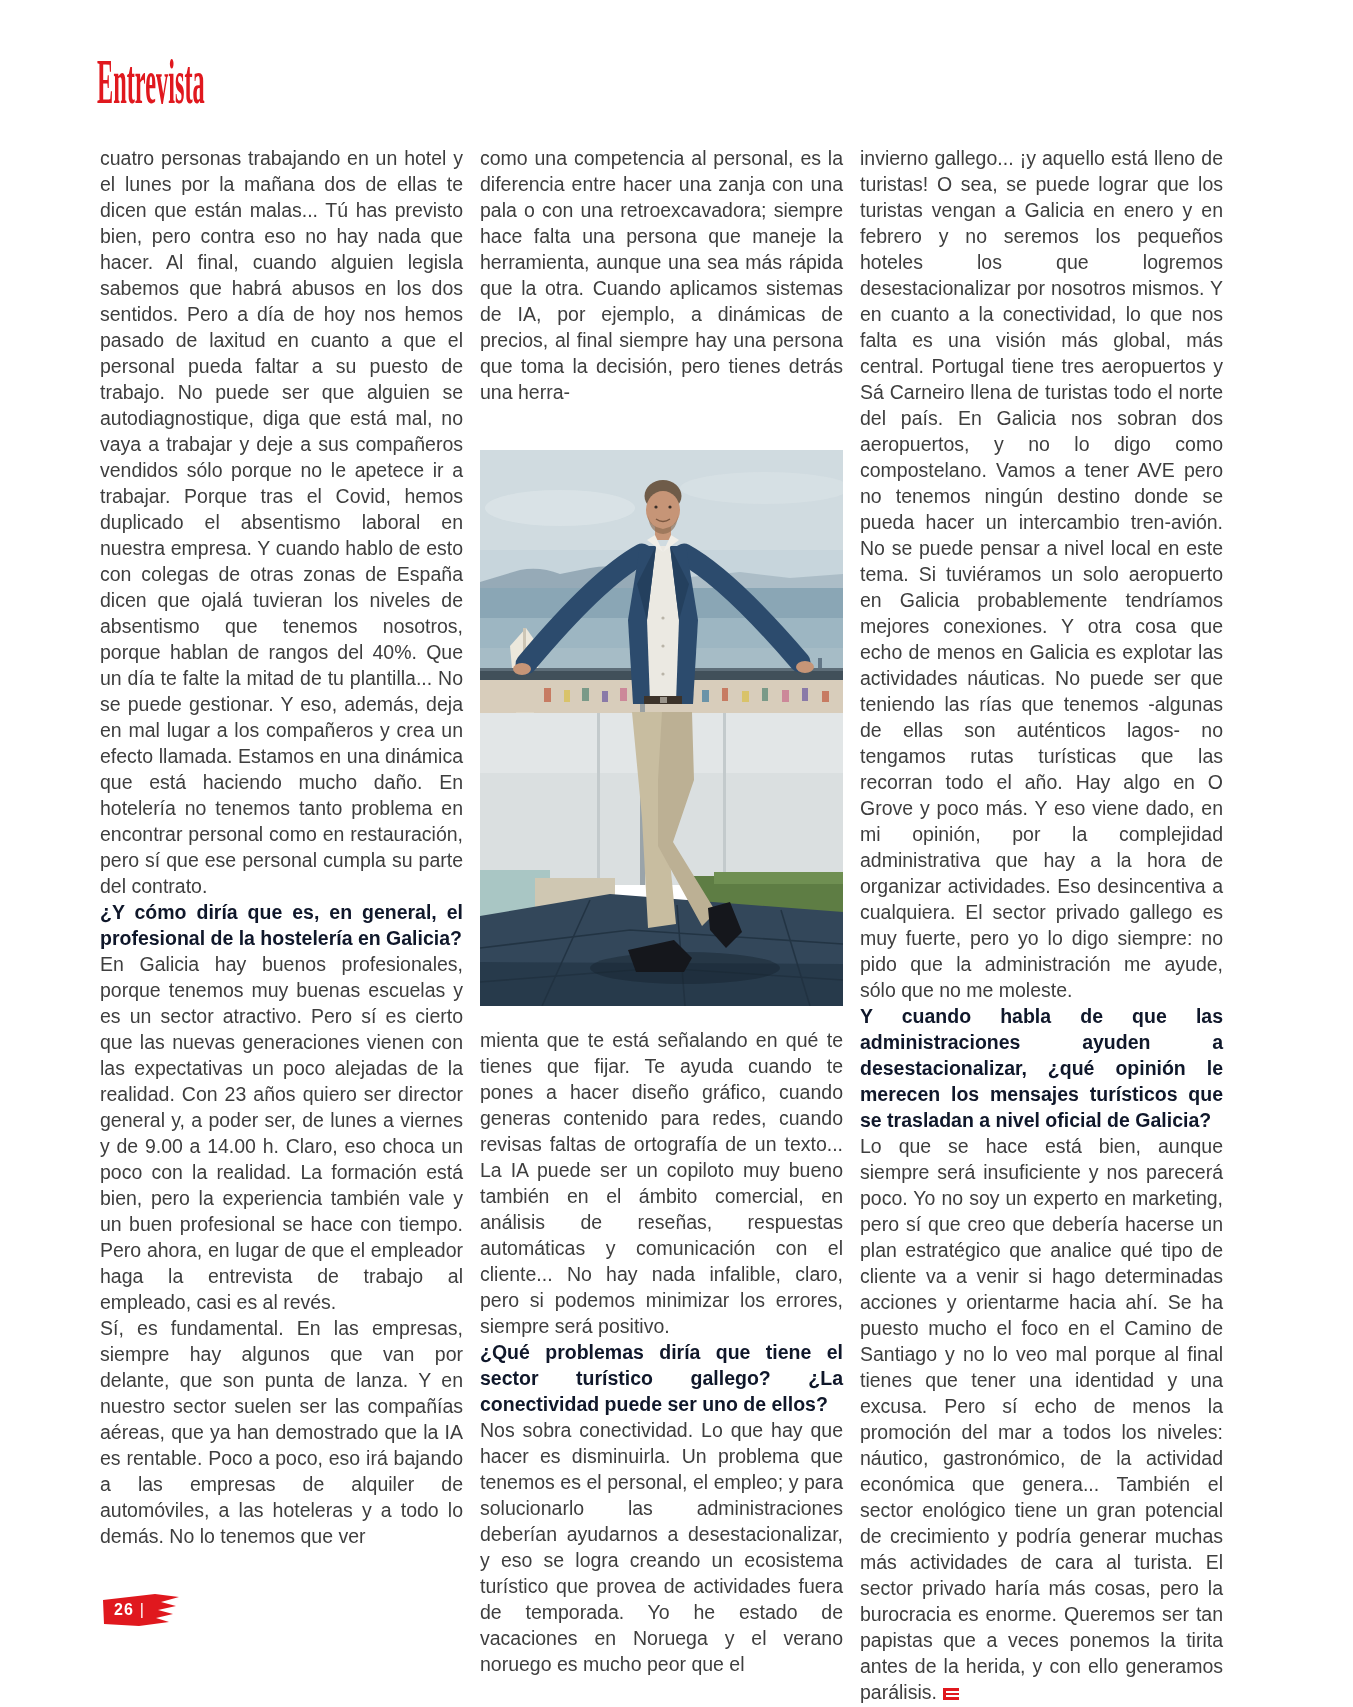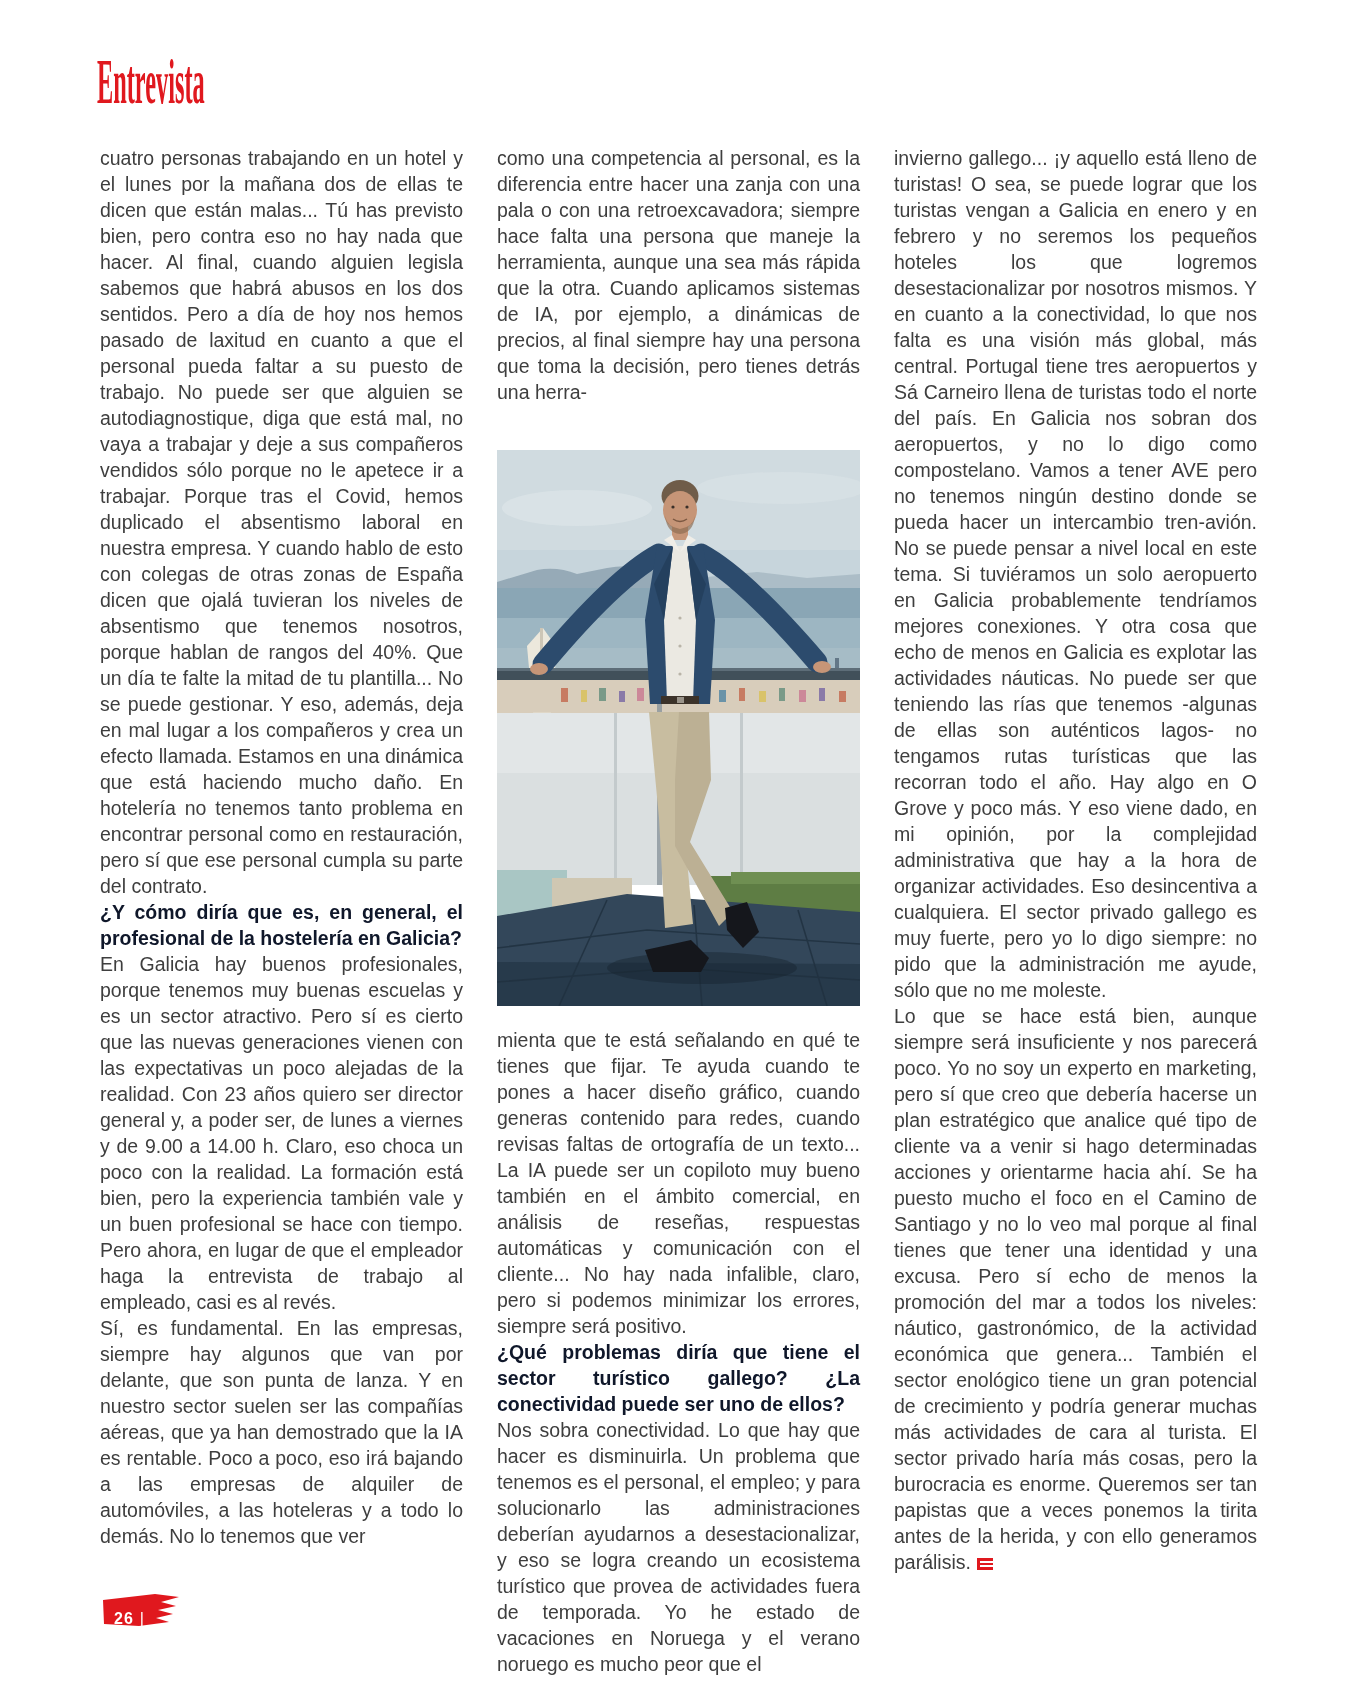--- a/index.html
+++ b/index.html
@@ -8,40 +8,40 @@
     font-family:"Liberation Sans",sans-serif;
   }
   .masthead{
     position:absolute;left:97px;top:50px;margin:0;
     font-family:"Liberation Serif",serif;font-weight:700;font-size:64px;line-height:1;
     color:#e0181e;transform:scaleX(.38);transform-origin:0 0;white-space:nowrap;
     letter-spacing:0;
   }
   .columns{
     position:absolute;left:100px;top:145px;width:1157px;
-    display:flex;gap:34px;
+    display:flex;gap:17px;
   }
   .col{
     flex:0 0 363px;width:363px;
     font-size:19.5px;line-height:26px;color:#3e3e3e;
     text-align:justify;text-justify:inter-word;
   }
   .col p{margin:0;}
   p.question{font-weight:700;color:#0f172a;}
   figure.photo{margin:45px 0 21px 0;padding:0;width:363px;height:556px;}
   figure.photo svg{display:block;}
   .endmark{
     display:inline-block;width:13px;height:12px;margin-left:6px;vertical-align:-1px;
     background:repeating-linear-gradient(to bottom,#e0181e 0 2.6px,#ffffff 2.6px 4.6px);
     border-left:3px solid #e0181e;
   }
   .pagetag{position:absolute;left:101px;top:1593px;width:80px;height:36px;}
   .pagetag svg{position:absolute;left:0;top:0;}
   .pagenum{
-    position:absolute;left:13px;top:17px;color:#ffffff;
+    position:absolute;left:13px;top:8px;color:#ffffff;
     font-size:16px;font-weight:700;letter-spacing:1px;white-space:nowrap;
   }
   .pagenum .sep{font-weight:400;margin-left:6px;}
 </style>
 </head>
 <body>
 
 <div class="page">
 
   <h1 class="masthead">Entrevista</h1>
@@ -152,20 +152,21 @@
         </svg>
       </figure>
 
       <p class="body">mienta que te está señalando en qué te tienes que fijar. Te ayuda cuando te pones a hacer diseño gráfico, cuando generas contenido para redes, cuando revisas faltas de ortografía de un texto... La IA puede ser un copiloto muy bueno también en el ámbito comercial, en análisis de reseñas, respuestas automáticas y comunicación con el cliente... No hay nada infalible, claro, pero si podemos minimizar los errores, siempre será positivo.</p>
       <p class="question">¿Qué problemas diría que tiene el sector turístico gallego? ¿La conectividad puede ser uno de ellos?</p>
       <p class="body">Nos sobra conectividad. Lo que hay que hacer es disminuirla. Un problema que tenemos es el personal, el empleo; y para solucionarlo las administraciones deberían ayudarnos a desestacionalizar, y eso se logra creando un ecosistema turístico que provea de actividades fuera de temporada. Yo he estado de vacaciones en Noruega y el verano noruego es mucho peor que el</p>
     </div>
 
     <div class="col">
       <p class="body">invierno gallego... ¡y aquello está lleno de turistas! O sea, se puede lograr que los turistas vengan a Galicia en enero y en febrero y no seremos los pequeños hoteles los que logremos desestacionalizar por nosotros mismos. Y en cuanto a la conectividad, lo que nos falta es una visión más global, más central. Portugal tiene tres aeropuertos y Sá Carneiro llena de turistas todo el norte del país. En Galicia nos sobran dos aeropuertos, y no lo digo como compostelano. Vamos a tener AVE pero no tenemos ningún destino donde se pueda hacer un intercambio tren-avión. No se puede pensar a nivel local en este tema. Si tuviéramos un solo aeropuerto en Galicia probablemente tendríamos mejores conexiones. Y otra cosa que echo de menos en Galicia es explotar las actividades náuticas. No puede ser que teniendo las rías que tenemos -algunas de ellas son auténticos lagos- no tengamos rutas turísticas que las recorran todo el año. Hay algo en O Grove y poco más. Y eso viene dado, en mi opinión, por la complejidad administrativa que hay a la hora de organizar actividades. Eso desincentiva a cualquiera. El sector privado gallego es muy fuerte, pero yo lo digo siempre: no pido que la administración me ayude, sólo que no me moleste.</p>
+      <p class="question">Y cuando habla de que las administraciones ayuden a desestacionalizar, ¿qué opinión le merecen los mensajes turísticos que se trasladan a nivel oficial de Galicia?</p>
       <p class="body"><span>Lo que se hace está bien, aunque siempre será insuficiente y nos parecerá poco. Yo no soy un experto en marketing, pero sí que creo que debería hacerse un plan estratégico que analice qué tipo de cliente va a venir si hago determinadas acciones y orientarme hacia ahí. Se ha puesto mucho el foco en el Camino de Santiago y no lo veo mal porque al final tienes que tener una identidad y una excusa. Pero sí echo de menos la promoción del mar a todos los niveles: náutico, gastronómico, de la actividad económica que genera... También el sector enológico tiene un gran potencial de crecimiento y podría generar muchas más actividades de cara al turista. El sector privado haría más cosas, pero la burocracia es enorme. Queremos ser tan papistas que a veces ponemos la tirita antes de la herida, y con ello generamos parálisis.</span><span class="endmark"></span></p>
     </div>
 
   </main>
 
   <div class="pagetag">
     <svg width="80" height="36" viewBox="0 0 80 36">
       <path d="M2,7 L54,1 L78,4 L60,9 L75,13 L57,17 L72,21 L55,25 L68,29 L38,33 L3,31 Z" fill="#e0181e"></path>
     </svg>
     <span class="pagenum"><span>26</span><span class="sep">|</span></span>

